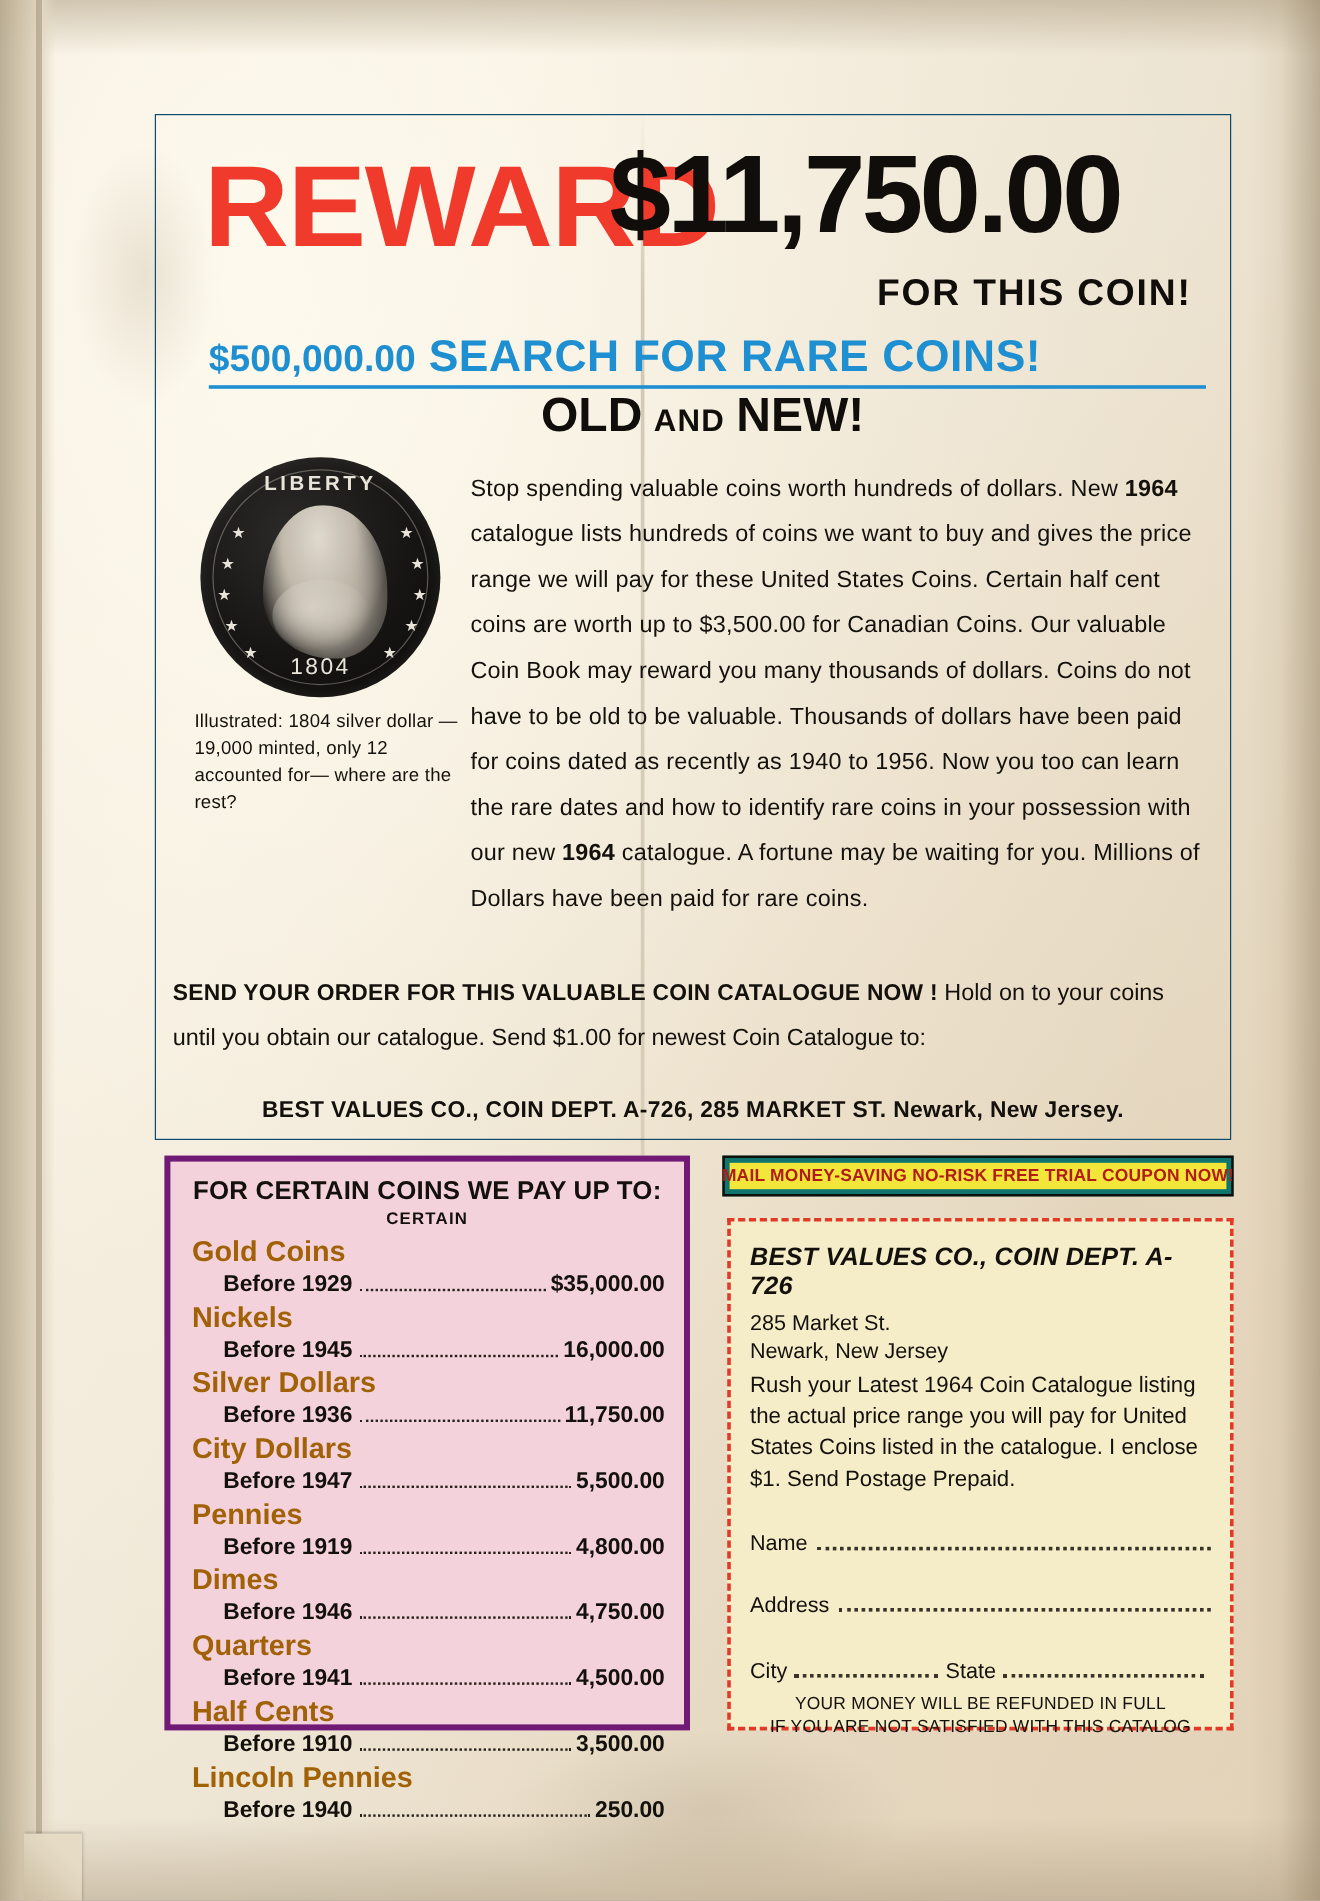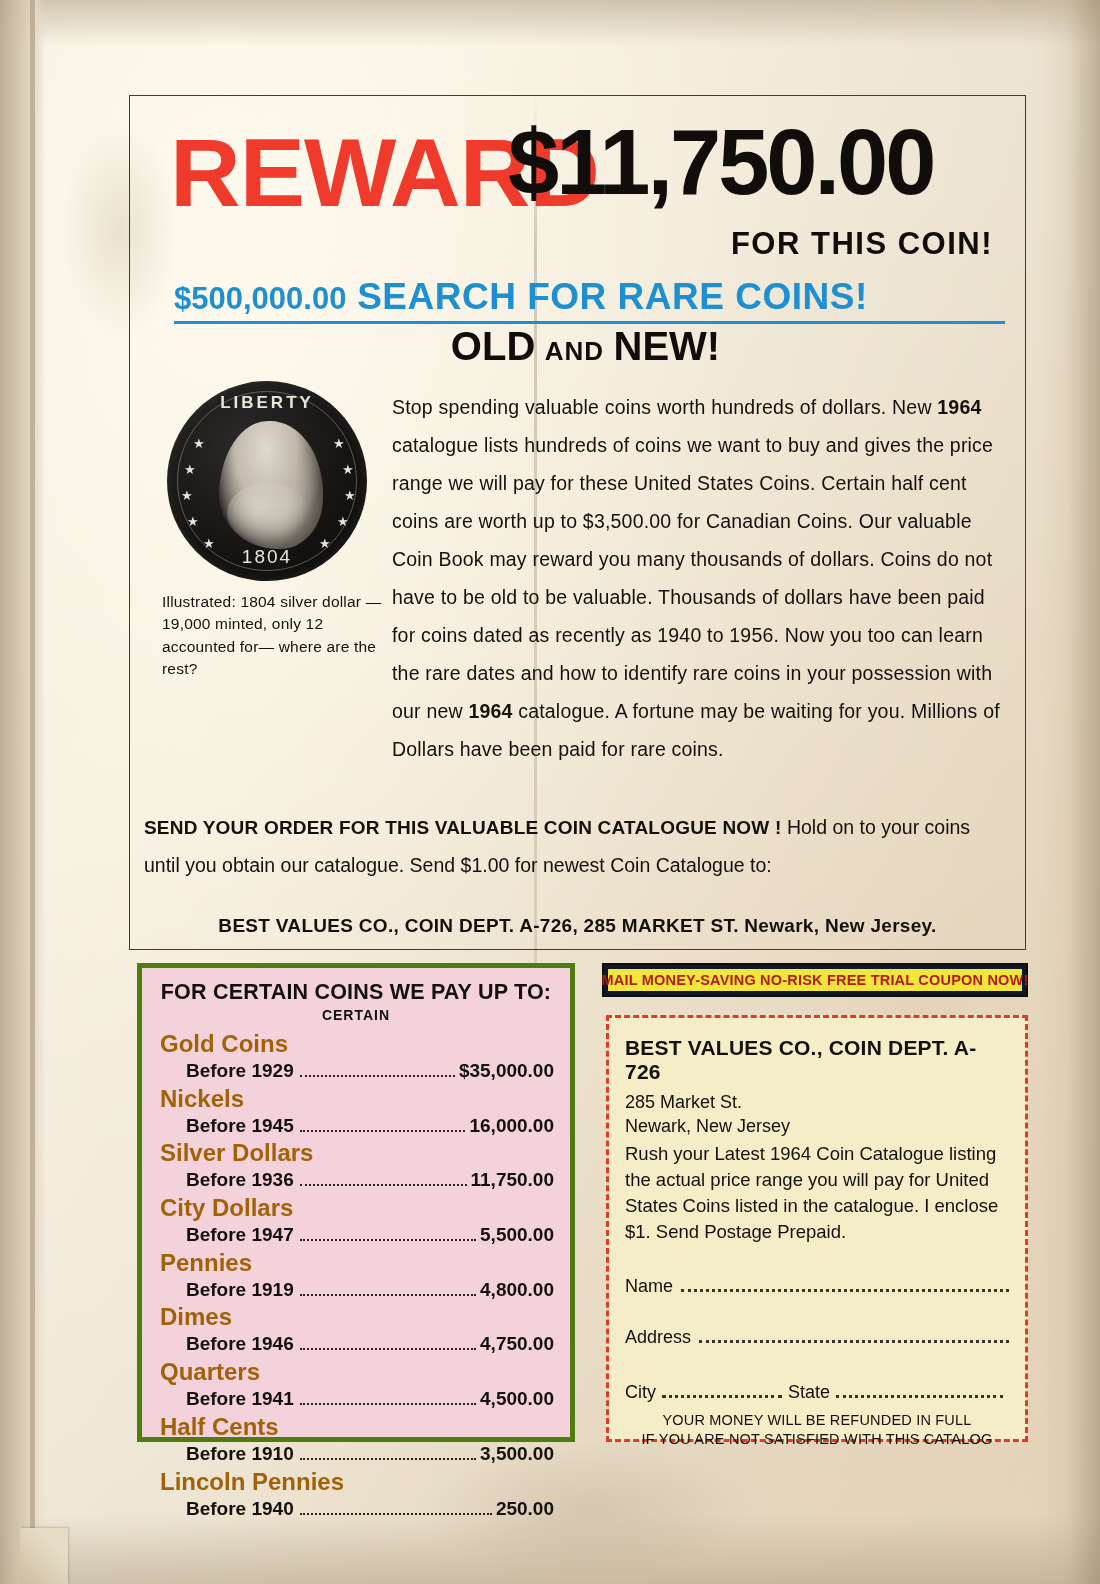--- a/index.html
+++ b/index.html
@@ -243,21 +243,21 @@
     font-weight: bold;
     letter-spacing: .3px;
     color: #14110d;
   }
 
   
   #pricebox {
     position: absolute;
     left: 137px; top: 963px;
     width: 438px; height: 479px;
-    border: 5px solid #4d7c0f;
+    border: 5px solid #701a75;
     box-sizing: border-box;
     background: #f3d2dc;
   }
   #pricebox h3 {
     margin: 12px 0 0 0;
     text-align: center;
     font-size: 21.5px;
     font-weight: bold;
     letter-spacing: .2px;
     color: #14110d;
@@ -292,21 +292,21 @@
     margin: 0 4px 5px 6px;
     height: 1px;
   }
   .prow .val { font-weight: bold; white-space: nowrap; }
 
   
   #mailbar {
     position: absolute;
     left: 602px; top: 963px;
     width: 426px; height: 34px;
-    background: #0f172a;
+    background: #0f766e;
     border: 2px solid #100d0a;
     box-sizing: border-box;
   }
   #mailbar .inner {
     margin: 4px 4px;
     height: 22px;
     background: #f4e53b;
     display: flex;
     align-items: center;
     justify-content: center;
@@ -326,20 +326,21 @@
     box-sizing: border-box;
     background: #f5ecc8;
     padding: 14px 16px 0 16px;
   }
   #coupon h4 {
     margin: 4px 0 6px 0;
     font-size: 21px;
     font-weight: bold;
     letter-spacing: .2px;
     color: #14110d;
+    font-style: italic;
   }
   #coupon .line {
     font-size: 18px;
     line-height: 1.35;
     color: #14110d;
   }
   #coupon .para {
     font-size: 18.5px;
     line-height: 1.42;
     color: #14110d;

